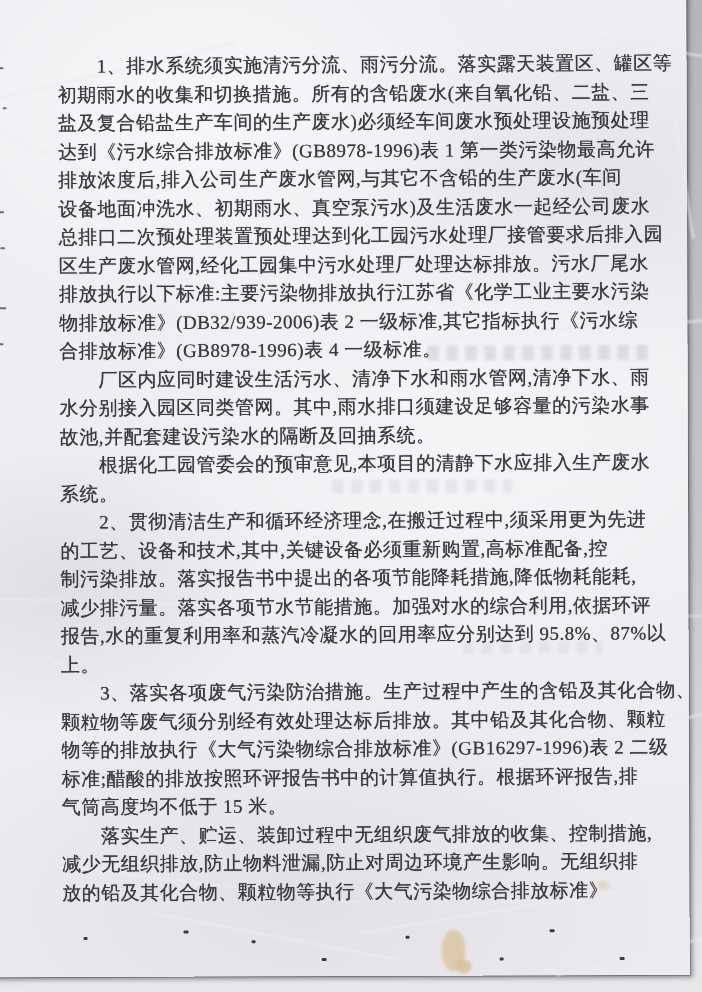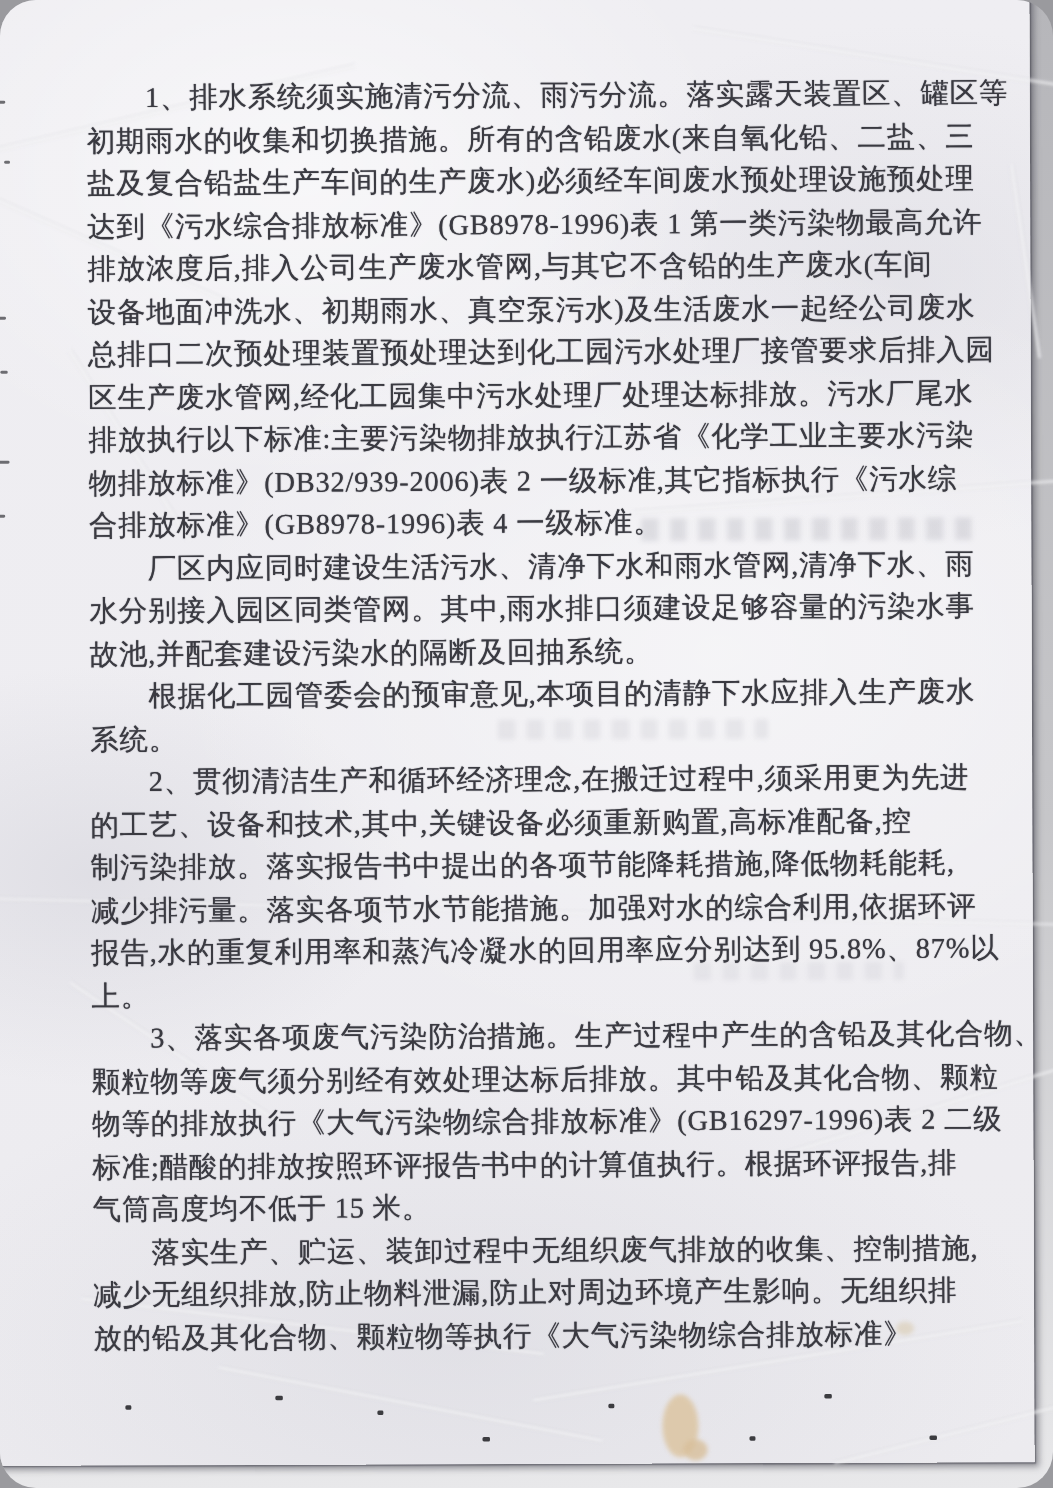--- a/index.html
+++ b/index.html
@@ -1,20 +1,19 @@
 <!DOCTYPE html>
 <html><head>
 <meta charset="utf-8">
 <style>
   html,body{margin:0;padding:0;background:#9a9a9e;}
   .stage{
     position:relative;width:702px;height:992px;overflow:hidden;
     background:linear-gradient(180deg,#b6b6ba 0%,#c6c6c9 55%,#e8e8ea 100%);
     font-family:"Liberation Serif","DejaVu Serif",serif;
-    border-radius:24px;
   }
   
   .paper{
     position:absolute;left:-8px;top:-6px;width:696px;height:982px;
     background:
       radial-gradient(ellipse 420px 300px at 30% 12%, rgba(255,255,255,.55), rgba(255,255,255,0) 70%),
       radial-gradient(ellipse 500px 360px at 70% 45%, rgba(255,255,255,.4), rgba(255,255,255,0) 75%),
       radial-gradient(ellipse 300px 200px at 10% 60%, rgba(196,196,206,.35), rgba(196,196,206,0) 70%),
       radial-gradient(ellipse 340px 240px at 88% 20%, rgba(203,203,212,.30), rgba(203,203,212,0) 72%),
       radial-gradient(ellipse 520px 260px at 45% 92%, rgba(208,208,216,.40), rgba(208,208,216,0) 75%),

